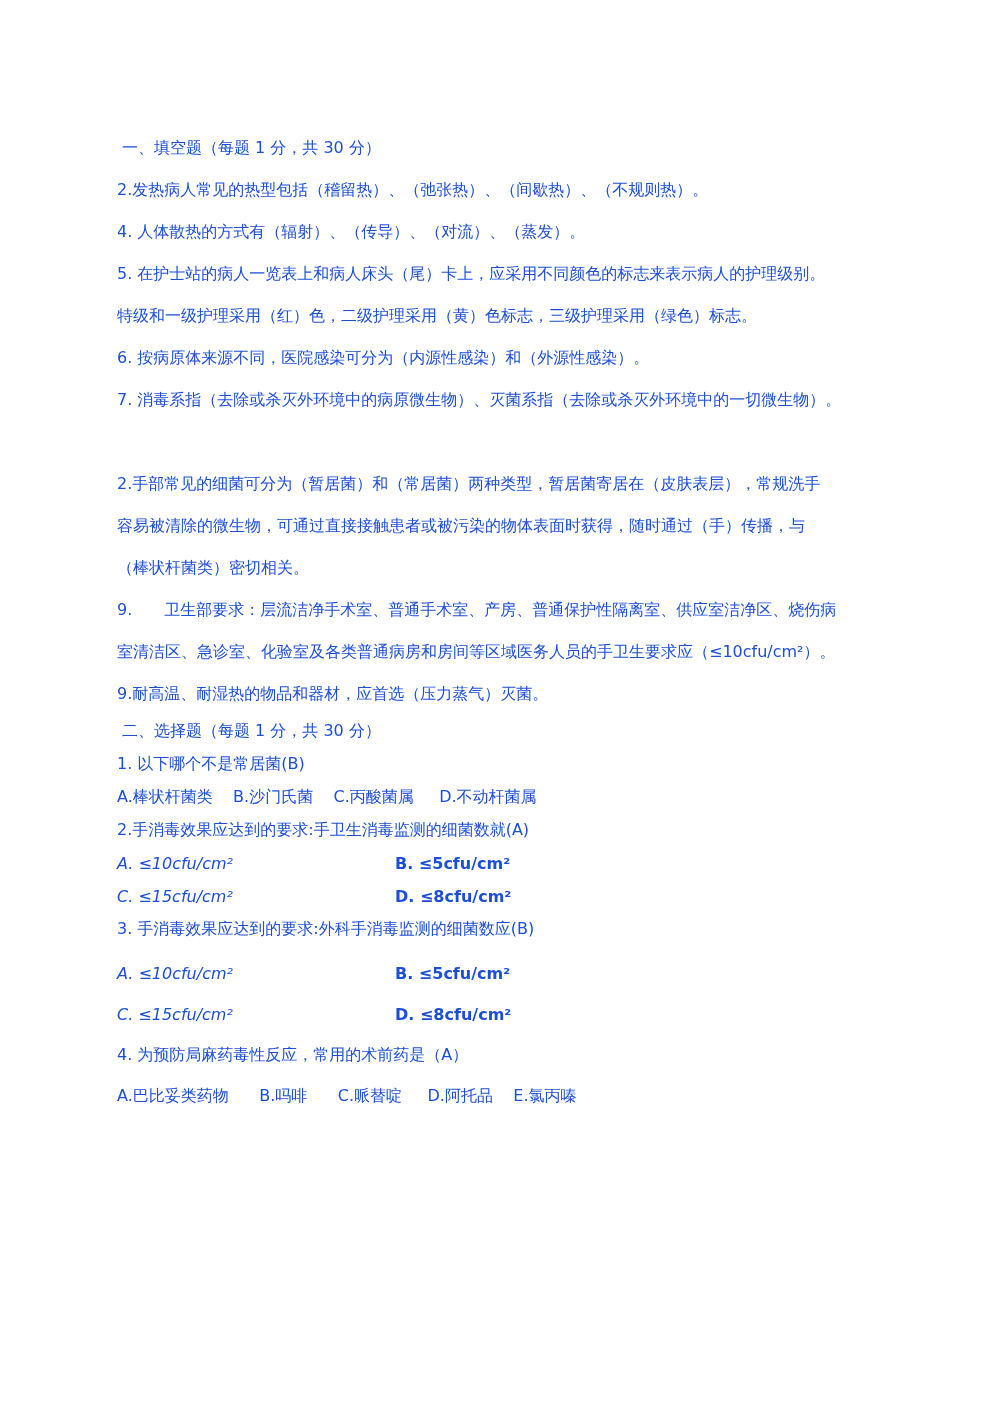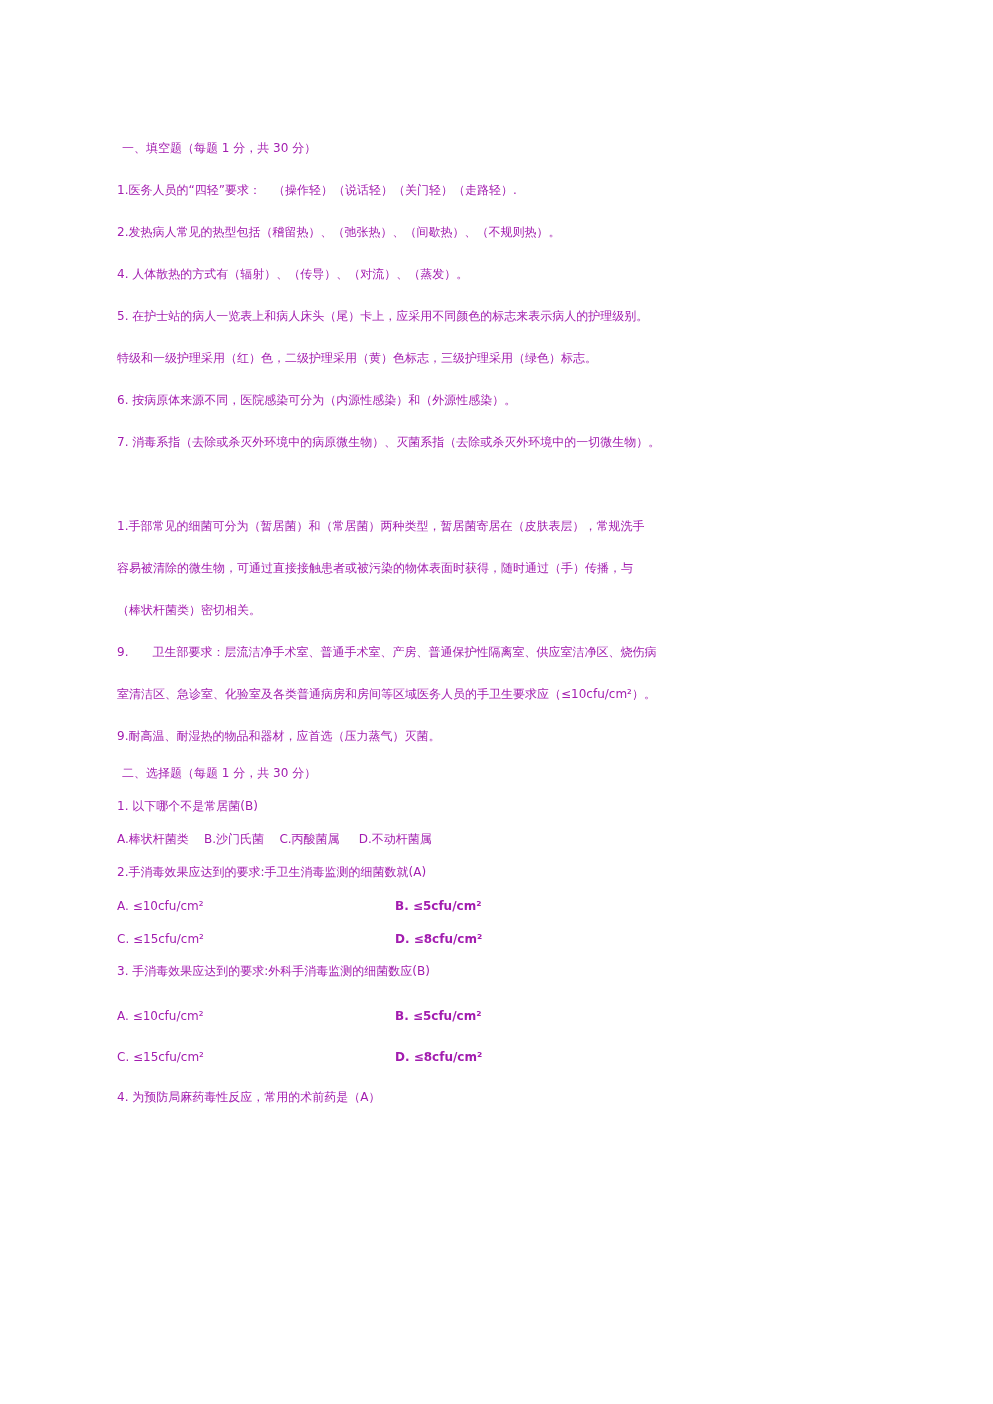--- a/index.html
+++ b/index.html
@@ -17,68 +17,68 @@
     width: 993px;
     height: 1404px;
     background: #ffffff;
     overflow: hidden;
   }
   .doc {
     position: absolute;
     left: 117px;
     top: 127px;
     width: 800px;
-    color: #a21caf;
-    font-size: 12px;
+    color: #1d4ed8;
+    font-size: 16px;
   }
   .line {
     white-space: pre;
     display: flex;
     align-items: center;
     height: 42px;
   }
   .sec1 .line:first-child { padding-left: 5px; }
   .sec2a .line { height: 33px; }
   .sec2a .line:first-child { padding-left: 5px; text-align: center; }
   .sec2b { margin-top: 7px; }
   .sec2b .line { height: 41px; }
-  .twocol .col-left { display: inline-block; width: 278px; }
+  .twocol .col-left { display: inline-block; width: 278px; font-style: italic; }
   .twocol .col-right { display: inline-block; font-weight: bold; }
   .blank { }
 </style>
 </head>
 <body style="background: rgb(255, 255, 255);">
 
 <div class="page">
   <div class="doc">
     <section class="sec sec1">
         <div class="line">一、填空题（每题 1 分，共 30 分）</div>
-        <div class="line">1.医务人员的“四轻”要求：　（操作轻）（说话轻）（关门轻）（走路轻）.</div>
         <div class="line">2.发热病人常见的热型包括（稽留热）、（弛张热）、（间歇热）、（不规则热）。</div>
         <div class="line">4. 人体散热的方式有（辐射）、（传导）、（对流）、（蒸发）。</div>
         <div class="line">5. 在护士站的病人一览表上和病人床头（尾）卡上，应采用不同颜色的标志来表示病人的护理级别。</div>
         <div class="line">特级和一级护理采用（红）色，二级护理采用（黄）色标志，三级护理采用（绿色）标志。</div>
         <div class="line">6. 按病原体来源不同，医院感染可分为（内源性感染）和（外源性感染）。</div>
         <div class="line">7. 消毒系指（去除或杀灭外环境中的病原微生物）、灭菌系指（去除或杀灭外环境中的一切微生物）。</div>
         <div class="line blank"></div>
-        <div class="line">1.手部常见的细菌可分为（暂居菌）和（常居菌）两种类型，暂居菌寄居在（皮肤表层），常规洗手</div>
+        <div class="line">2.手部常见的细菌可分为（暂居菌）和（常居菌）两种类型，暂居菌寄居在（皮肤表层），常规洗手</div>
         <div class="line">容易被清除的微生物，可通过直接接触患者或被污染的物体表面时获得，随时通过（手）传播，与</div>
         <div class="line">（棒状杆菌类）密切相关。</div>
         <div class="line">9.　　卫生部要求：层流洁净手术室、普通手术室、产房、普通保护性隔离室、供应室洁净区、烧伤病</div>
         <div class="line">室清洁区、急诊室、化验室及各类普通病房和房间等区域医务人员的手卫生要求应（≤10cfu/cm²）。</div>
         <div class="line">9.耐高温、耐湿热的物品和器材，应首选（压力蒸气）灭菌。</div>
       </section>
     <section class="sec sec2a">
         <div class="line">二、选择题（每题 1 分，共 30 分）</div>
         <div class="line">1. 以下哪个不是常居菌(B)</div>
         <div class="line">A.棒状杆菌类    B.沙门氏菌    C.丙酸菌属     D.不动杆菌属</div>
         <div class="line">2.手消毒效果应达到的要求:手卫生消毒监测的细菌数就(A)</div>
         <div class="line twocol"><span class="col-left">A. ≤10cfu/cm²</span><span class="col-right">B. ≤5cfu/cm²</span></div>
         <div class="line twocol"><span class="col-left">C. ≤15cfu/cm²</span><span class="col-right">D. ≤8cfu/cm²</span></div>
         <div class="line">3. 手消毒效果应达到的要求:外科手消毒监测的细菌数应(B)</div>
       </section>
     <section class="sec sec2b">
         <div class="line twocol"><span class="col-left">A. ≤10cfu/cm²</span><span class="col-right">B. ≤5cfu/cm²</span></div>
         <div class="line twocol"><span class="col-left">C. ≤15cfu/cm²</span><span class="col-right">D. ≤8cfu/cm²</span></div>
         <div class="line">4. 为预防局麻药毒性反应，常用的术前药是（A）</div>
+        <div class="line">A.巴比妥类药物      B.吗啡      C.哌替啶     D.阿托品    E.氯丙嗪</div>
       </section>
   </div>
 </div>
 
 </body></html>

